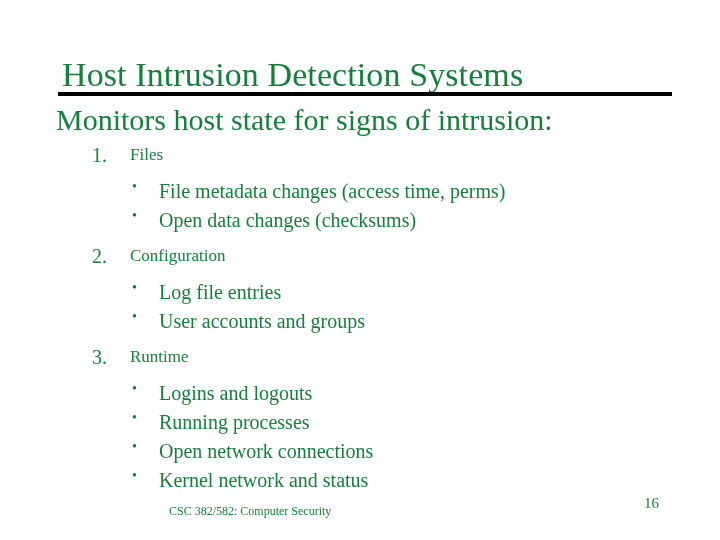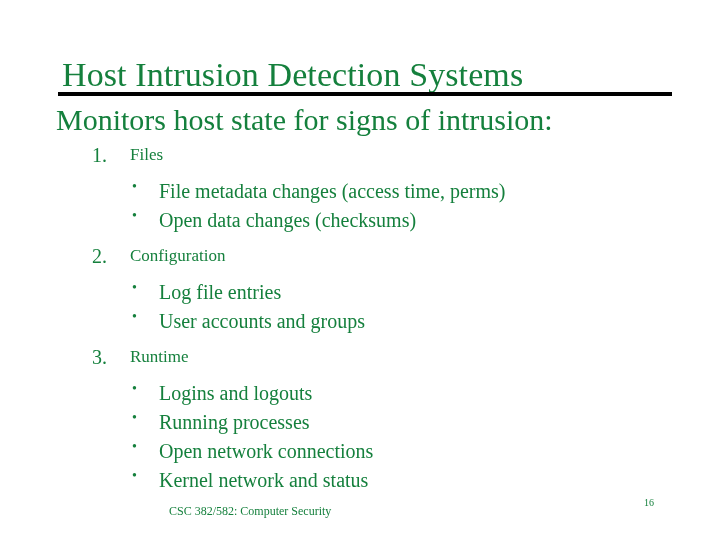--- a/index.html
+++ b/index.html
@@ -135,21 +135,21 @@
     font-size: 12px;
     line-height: 18px;
     white-space: nowrap;
     margin-top: 8px;
   }
 
   .footer-page {
     position: absolute;
     left: 644px;
     top: 0;
-    font-size: 10px;
+    font-size: 15px;
     line-height: 18px;
     white-space: nowrap;
   }
 </style>
 </head>
 <body>
 
 <div id="slide" style="background: rgb(255, 255, 255); color: #15803d;">
 
   <h1 class="slide-title">Host Intrusion Detection Systems</h1>

